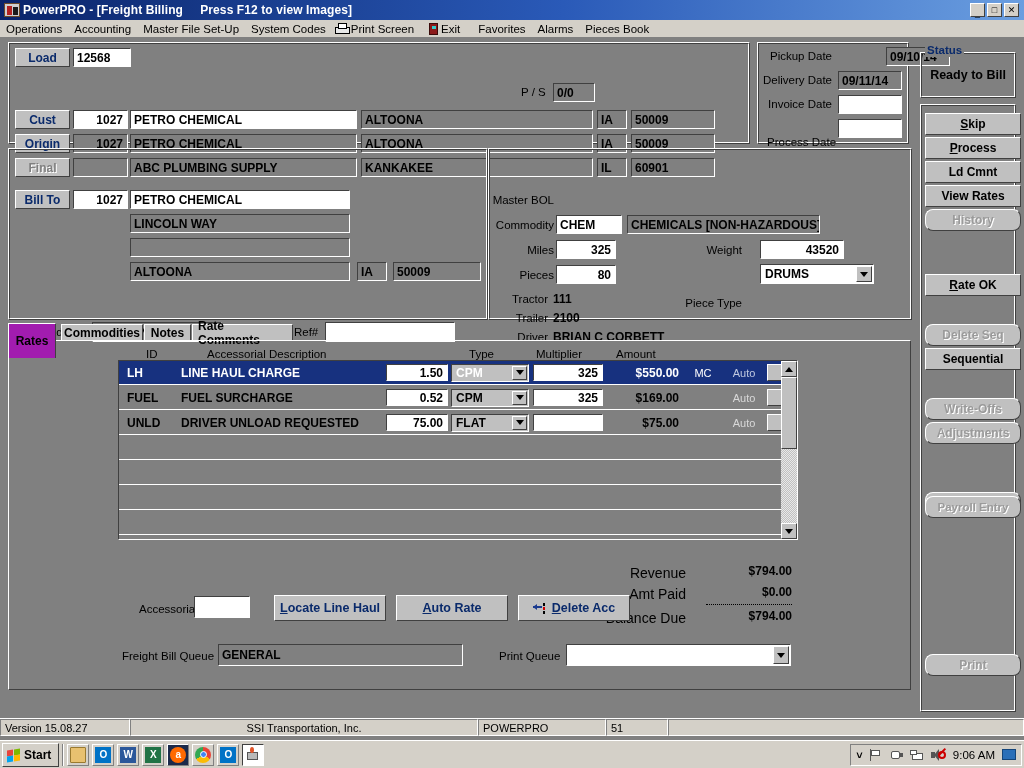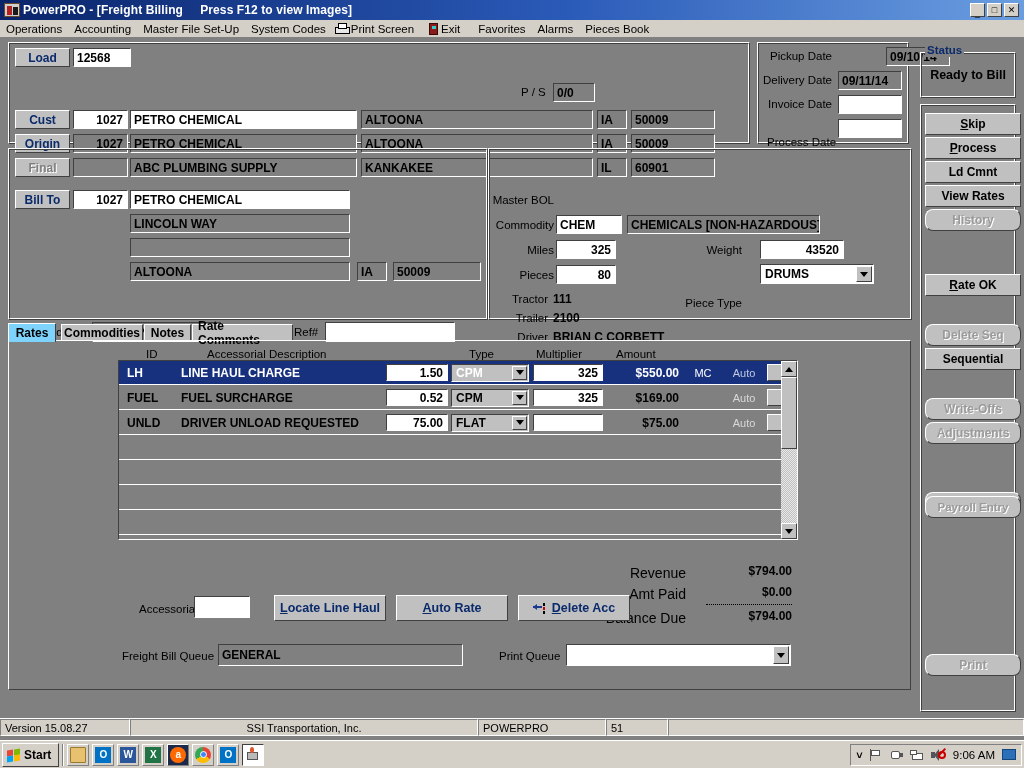--- a/index.html
+++ b/index.html
@@ -131,21 +131,21 @@
   
   .tabstrip { position:absolute; left:8px; top:286px; width:903px; height:17px; }
   .tab {
     position:absolute; top:0; height:17px; background:#c0c0c0;
     font-size:12px; font-weight:bold; color:#000;
     display:flex; align-items:center; justify-content:center;
     border-top:1px solid #ffffff; border-left:1px solid #ffffff;
     border-right:1px solid #404040;
     padding:0 5px;
   }
-  .tab.active { background:#7dd3fc; top:-1px; height:19px; z-index:3; }
+  .tab.active { background:#a21caf; top:-1px; height:35px; z-index:3; }
 
   
   .gridwrap {
     position:absolute; left:118px; top:322px; width:680px; height:180px;
     border-top:1px solid #404040; border-left:1px solid #404040;
     border-right:1px solid #ffffff; border-bottom:1px solid #ffffff;
     background:#808080; overflow:hidden;
   }
   .grow {
     position:absolute; left:0; width:678px; height:24px;

